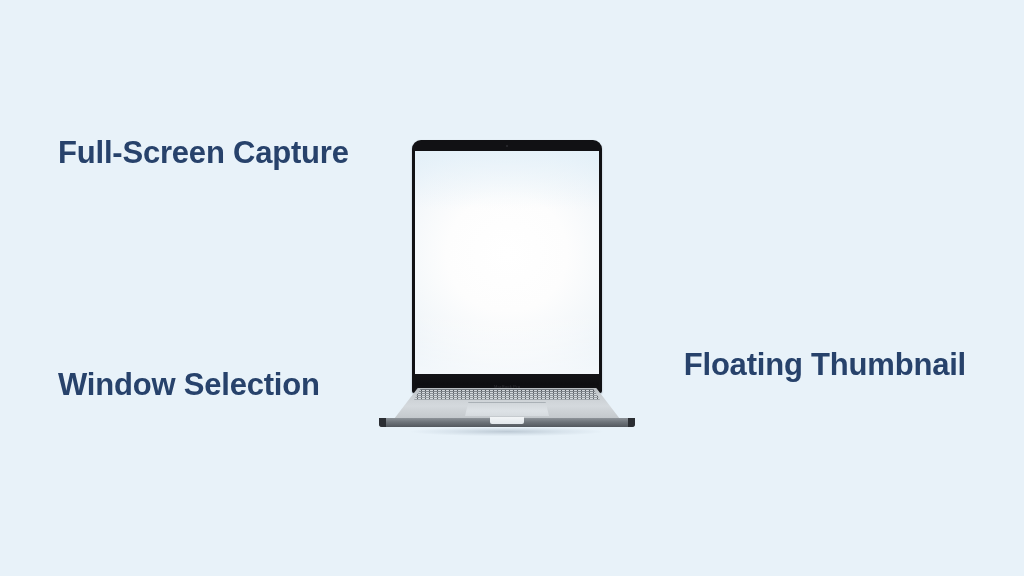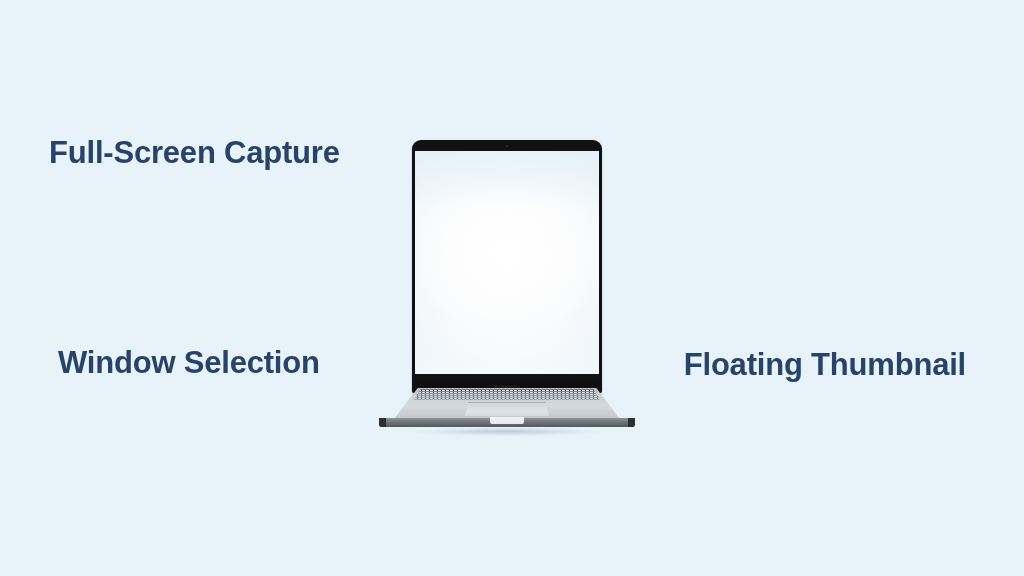--- a/index.html
+++ b/index.html
@@ -28,32 +28,32 @@
     position: absolute;
     color: #27426b;
     font-family: "Liberation Sans", sans-serif;
     font-weight: bold;
     font-size: 31px;
     line-height: 45px;
     letter-spacing: -0.2px;
     white-space: pre-line;
   }
   .label-tl {
-    left: 49px;
+    left: 58px;
     top: 130px;
     text-align: left;
   }
   .label-tr {
     right: 58px;
     top: 130px;
     text-align: right;
   }
   .label-bl {
     left: 58px;
-    top: 340px;
+    top: 362px;
     text-align: left;
   }
   .label-br {
     right: 58px;
     top: 342px;
     text-align: right;
   }
 
   
   .laptop {

